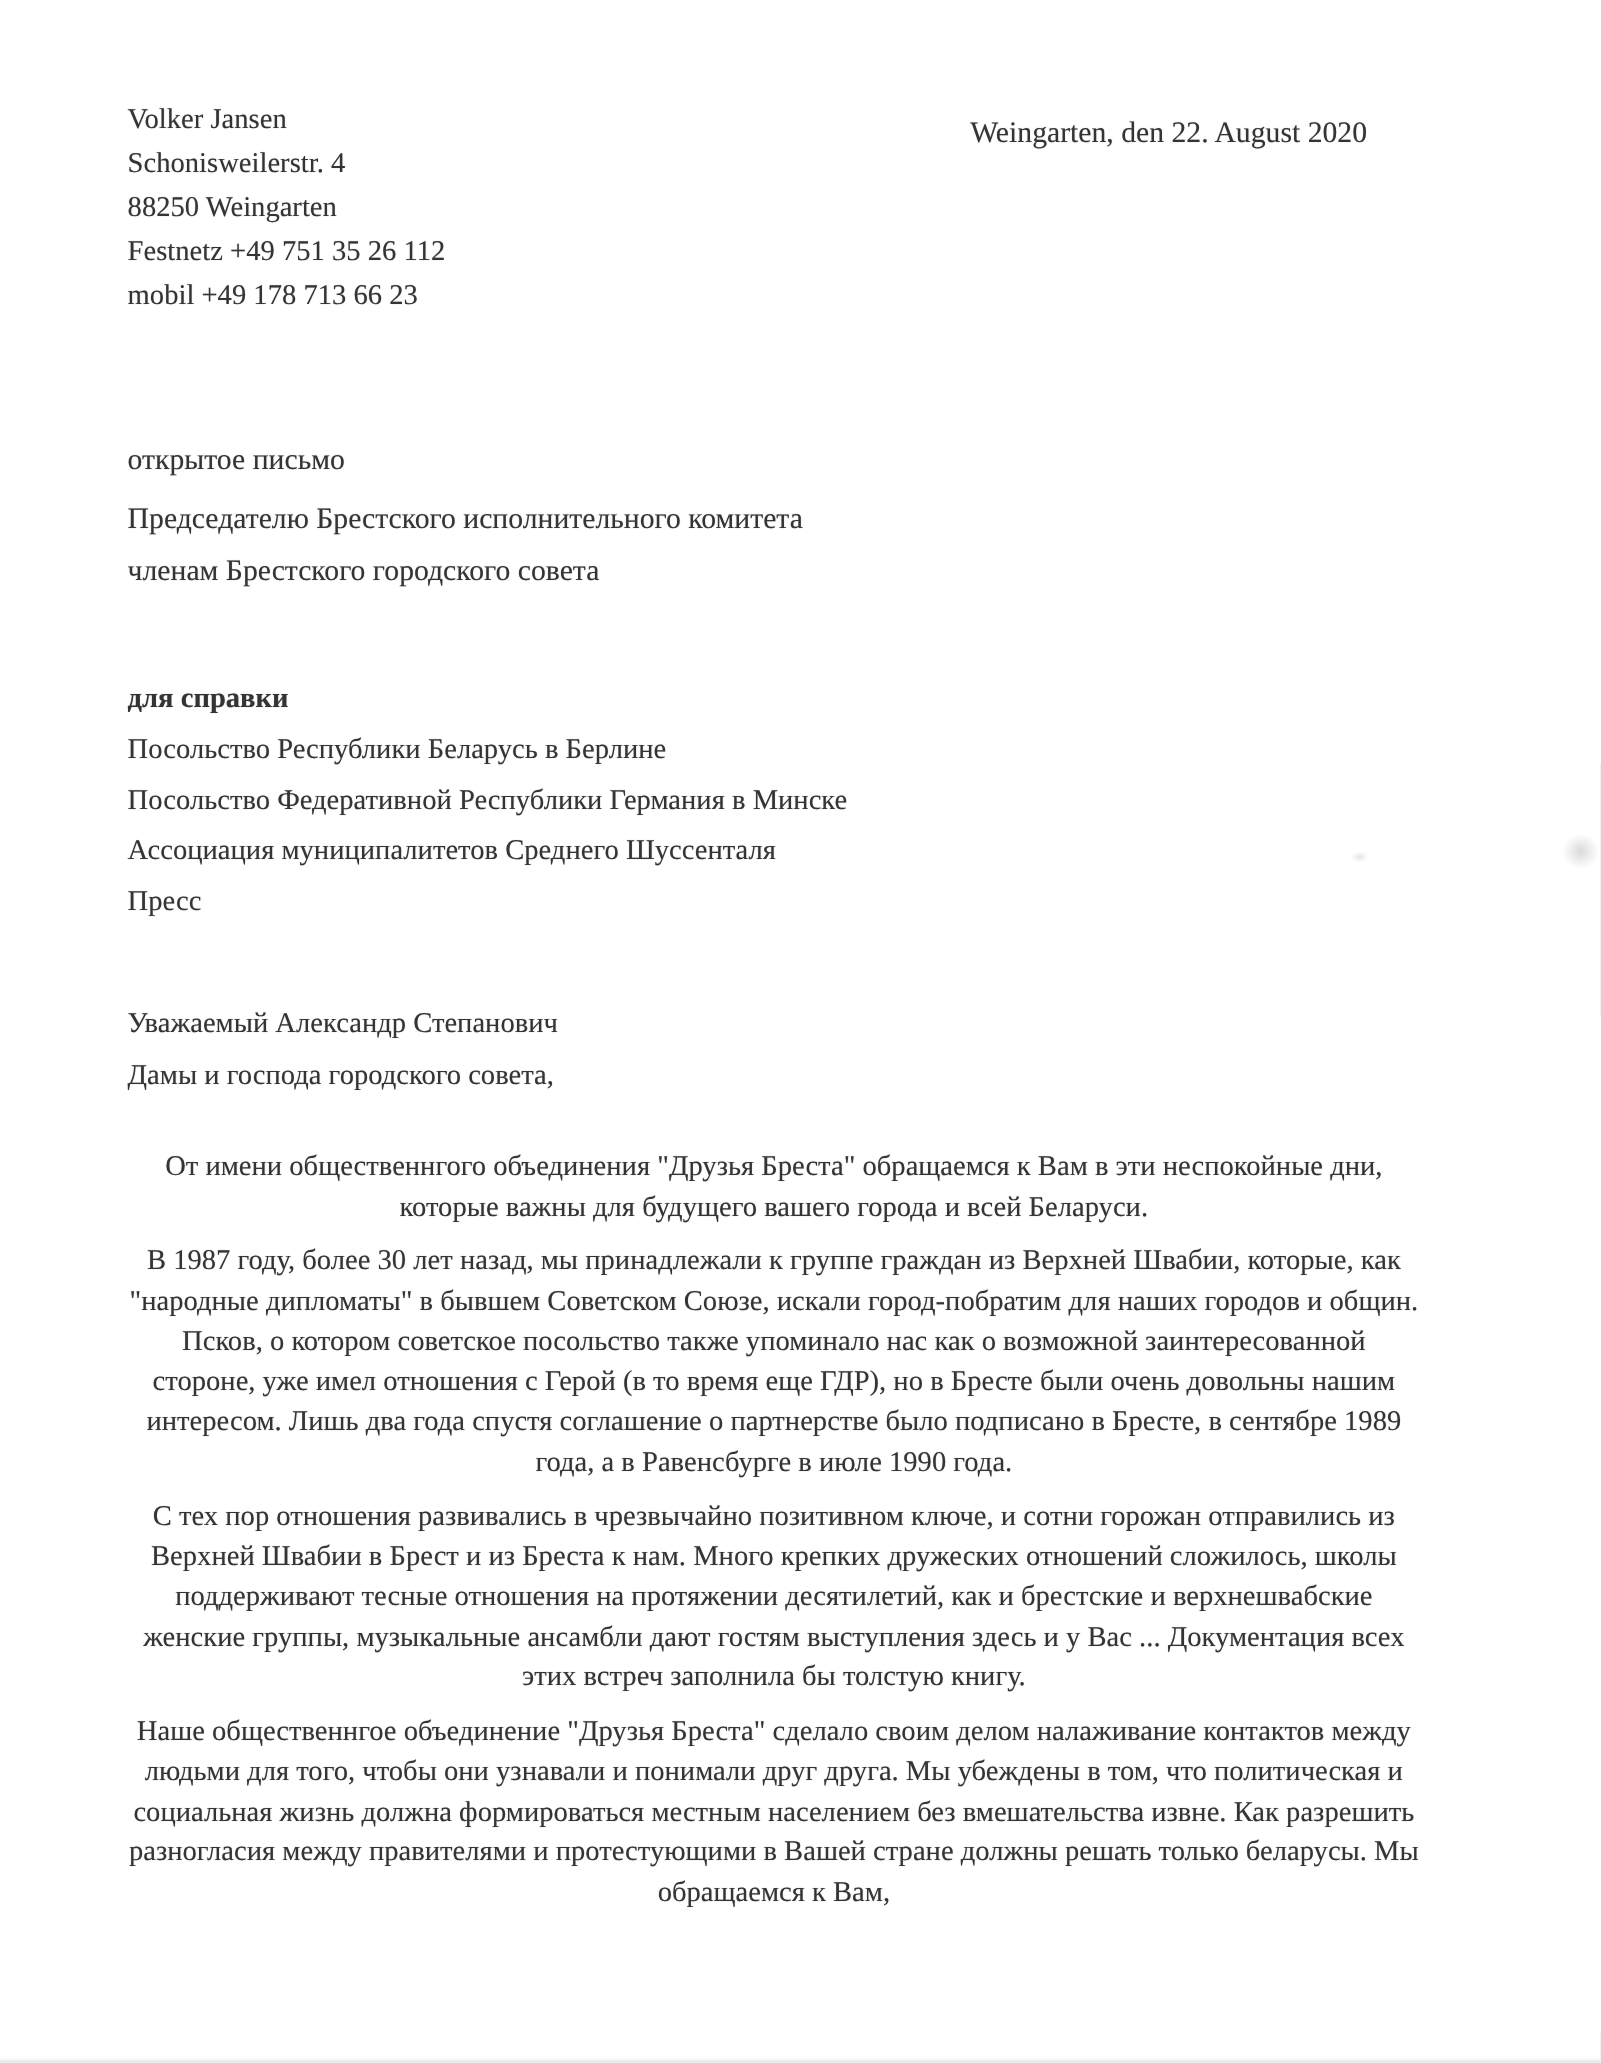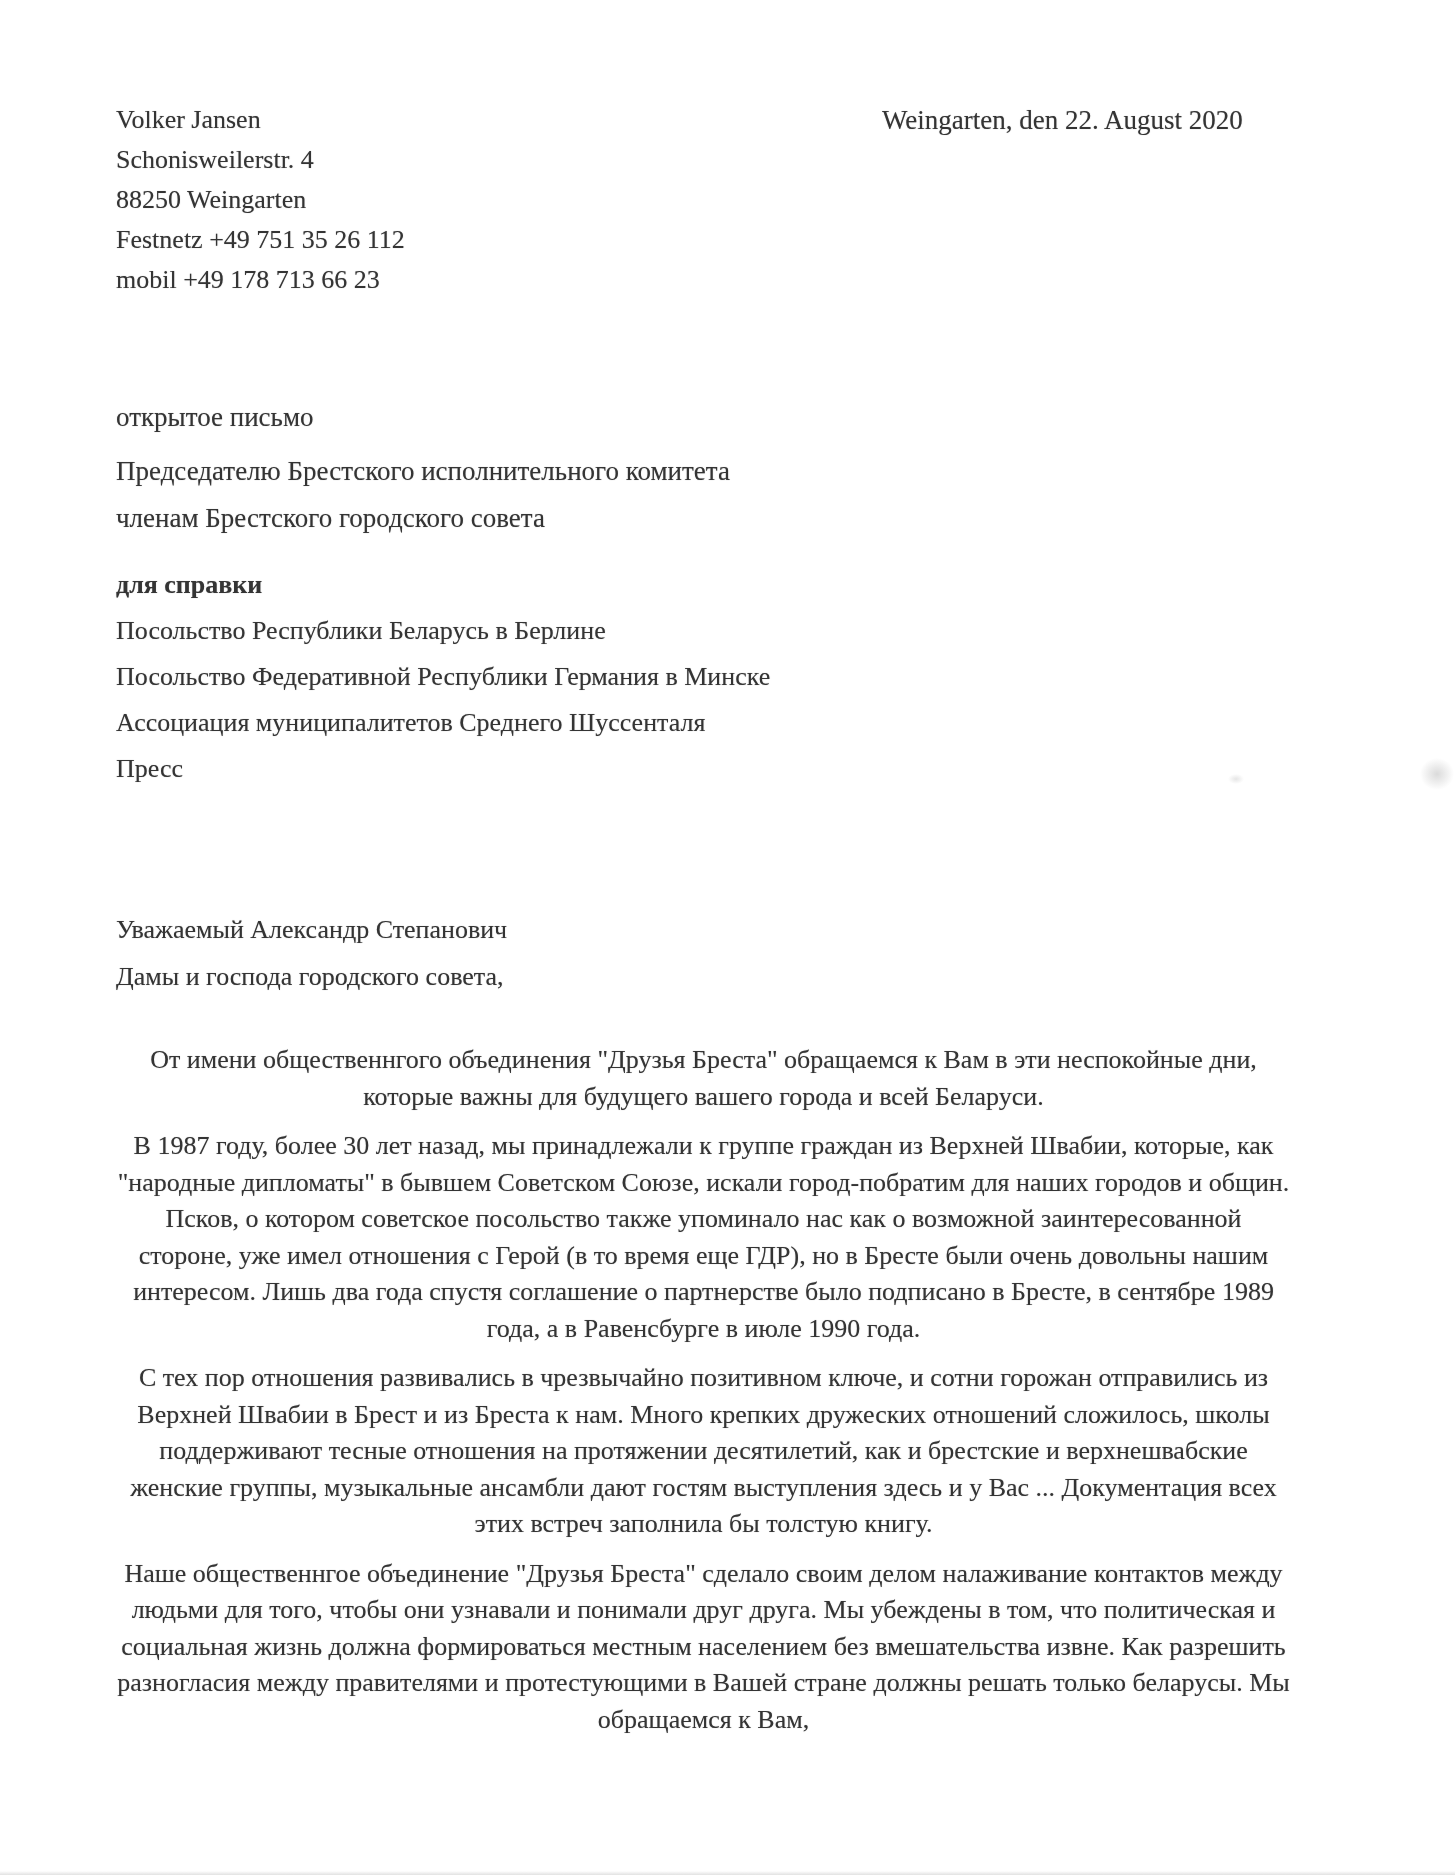--- a/index.html
+++ b/index.html
@@ -9,42 +9,42 @@
     height: 1875px;
     margin: 0 auto;
     background: #ffffff;
     overflow: hidden;
     font-family: "Liberation Serif", "DejaVu Serif", serif;
     color: #343434;
     text-shadow: 0 0 1px rgba(70,70,70,0.45);
   }
   .abs { position: absolute; }
   .sender-block {
-    left: 116px; top: 100px; width: 500px;
+    left: 116px; top: 88px; width: 500px;
     font-size: 26px; line-height: 40px; white-space: nowrap;
   }
   .dateline {
     left: 882px; top: 100px;
     font-size: 27px; line-height: 40px; white-space: nowrap;
   }
   .email-link {
     color: #44599b;
     text-decoration: underline;
     text-decoration-color: #44599b;
   }
   .subject-block {
     left: 116px; top: 400px; width: 900px;
     font-size: 27px; font-weight: normal; line-height: 34px; white-space: nowrap;
   }
   .recipients-block {
     left: 116px; top: 448px; width: 1000px;
     font-size: 27px; line-height: 47px; white-space: nowrap;
   }
   .cc-block {
-    left: 116px; top: 562px; width: 1000px;
+    left: 116px; top: 612px; width: 1000px;
     font-size: 26px; line-height: 46px; white-space: nowrap;
   }
   .cc-heading { font-weight: bold; }
   .salutation-block {
     left: 116px; top: 906px; width: 1000px;
     font-size: 26px; line-height: 47px; white-space: nowrap;
   }
   .body-block {
     left: 116px; top: 1042px; width: 1175px;
     font-size: 26px; line-height: 36.5px; text-align: center;

